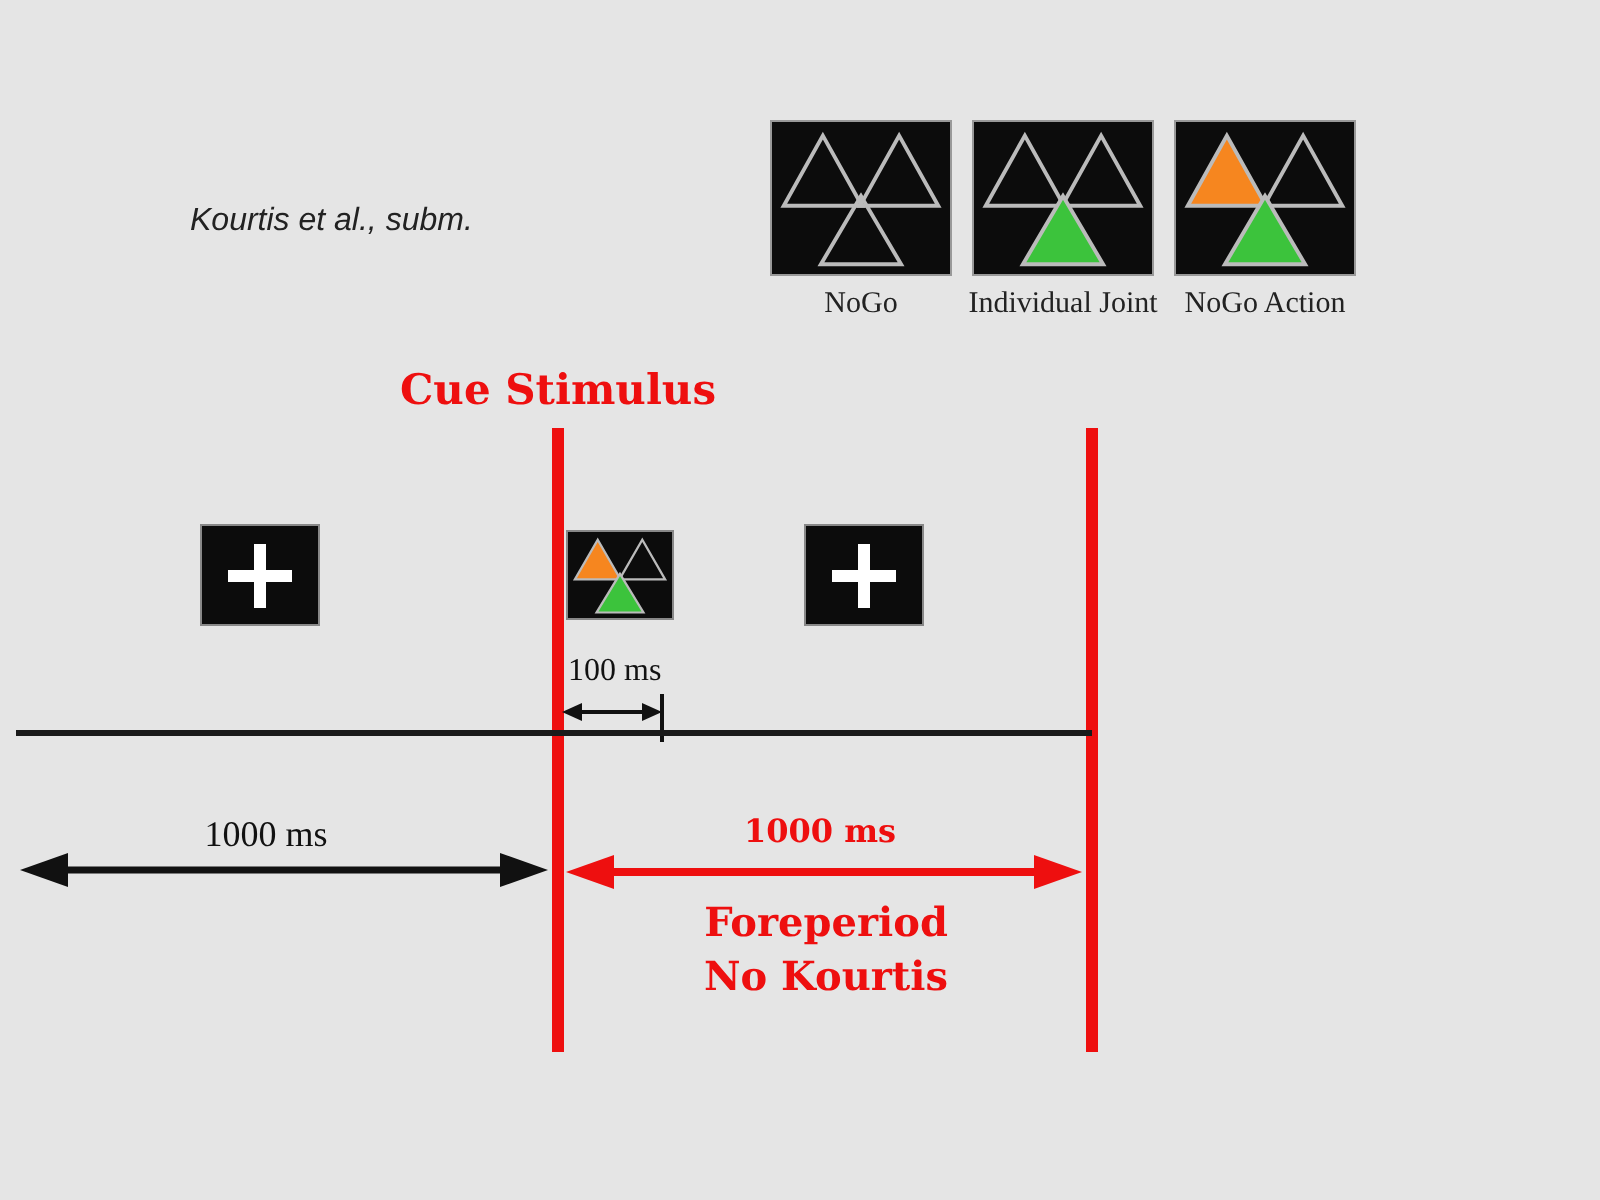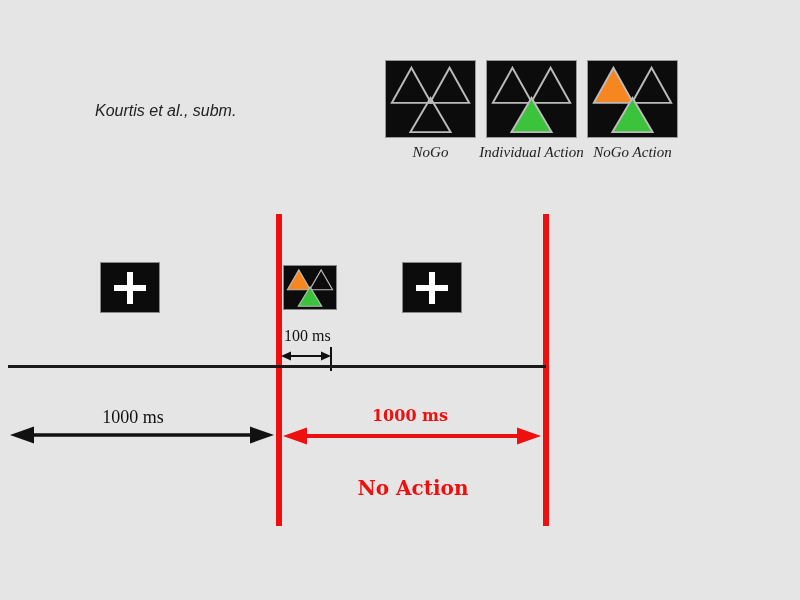--- a/index.html
+++ b/index.html
@@ -6,21 +6,21 @@
   .slide{
     position:relative;width:800px;height:600px;background:#e5e5e5;overflow:hidden;
     font-family:"Liberation Serif",serif;
   }
   
   .attribution{
     position:absolute;left:95px;top:102px;font-family:"Liberation Sans",sans-serif;
     font-style:italic;font-size:16px;color:var(--text);
   }
   
-  .legend{position:absolute;left:385px;top:60px;display:flex;gap:10px;font-style:italic;}
+  .legend{position:absolute;left:385px;top:60px;display:flex;gap:10px;}
   .legend-item{display:flex;flex-direction:column;align-items:center;width:91px;}
   .stim-box{
     width:91px;height:78px;background:var(--boxbg);border:1px solid #999;box-sizing:border-box;
   }
   .legend-label{margin-top:6px;font-size:15px;color:var(--text);white-space:nowrap;}
   .tri{stroke:var(--outline);stroke-width:2;fill:none;}
   .fill-orange{fill:var(--orange);}
   .fill-green{fill:var(--green);}
   .fill-outline{fill:none;}
   
@@ -103,36 +103,37 @@
     </div>
 
     <div class="legend-item">
       <div class="stim-box">
         <svg viewBox="0 0 91 78" width="89" height="76" preserveAspectRatio="none">
           <polygon class="tri fill-outline" points="26,7 6,43 46,43"></polygon>
           <polygon class="tri fill-outline" points="65,7 45,43 85,43"></polygon>
           <polygon class="tri fill-green" points="45.5,38 25,73 66,73"></polygon>
         </svg>
       </div>
-      <div class="legend-label">Individual Action</div>
+      <div class="legend-label">Individual Joint</div>
     </div>
 
     <div class="legend-item">
       <div class="stim-box">
         <svg viewBox="0 0 91 78" width="89" height="76" preserveAspectRatio="none">
           <polygon class="tri fill-orange" points="26,7 6,43 46,43"></polygon>
           <polygon class="tri fill-outline" points="65,7 45,43 85,43"></polygon>
           <polygon class="tri fill-green" points="45.5,38 25,73 66,73"></polygon>
         </svg>
       </div>
       <div class="legend-label">NoGo Action</div>
     </div>
 
   </div>
 
+  <div class="cue-title">Cue Stimulus</div>
 
   <div class="vline left"></div>
   <div class="vline right"></div>
 
   <div class="fix-box pre">
     <div class="plus"></div>
   </div>
 
   <div class="cue-box">
     <svg viewBox="0 0 91 78" preserveAspectRatio="none">
@@ -162,15 +163,16 @@
     <polygon points="0,13 24,4.5 24,21.5"></polygon>
     <polygon points="264,13 240,4.5 240,21.5"></polygon>
   </svg>
 
   <div class="foreperiod-duration">1000 ms</div>
   <svg class="dbl-arrow foreperiod-arrow" width="258" height="26" viewBox="0 0 258 26">
     <line x1="16" y1="13" x2="242" y2="13" stroke-width="4"></line>
     <polygon points="0,13 24,4.5 24,21.5"></polygon>
     <polygon points="258,13 234,4.5 234,21.5"></polygon>
   </svg>
-  <div class="foreperiod-line2">No Action</div>
+  <div class="foreperiod-line1">Foreperiod</div>
+  <div class="foreperiod-line2">No Kourtis</div>
 
 </div>
 
 </body></html>

